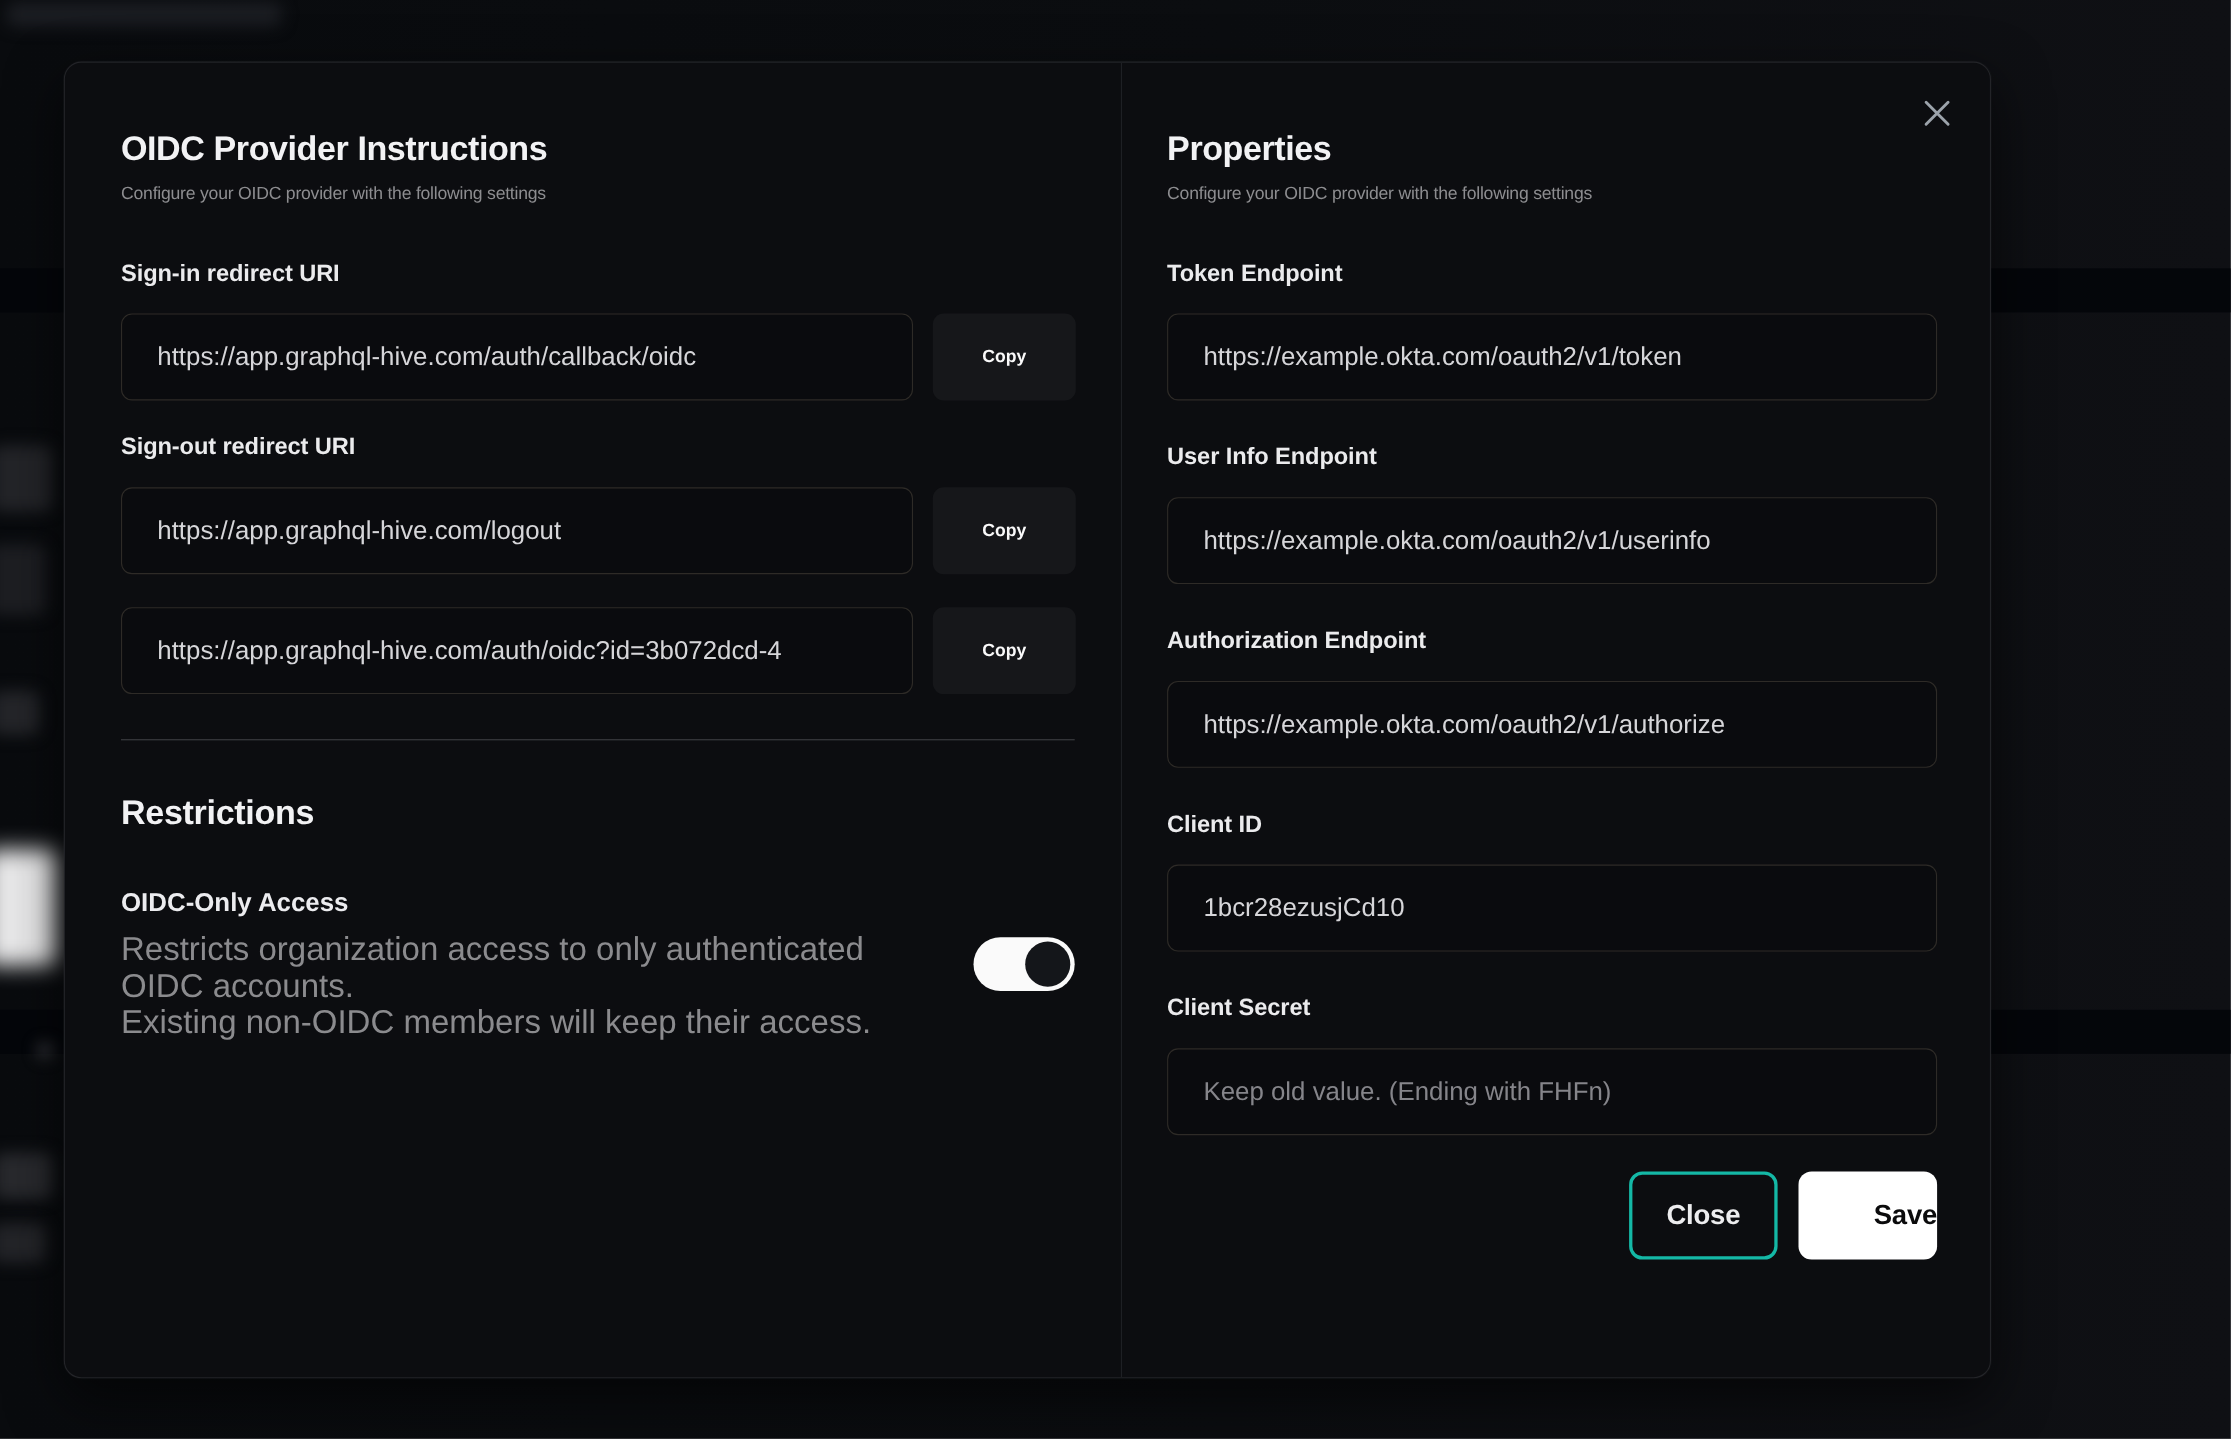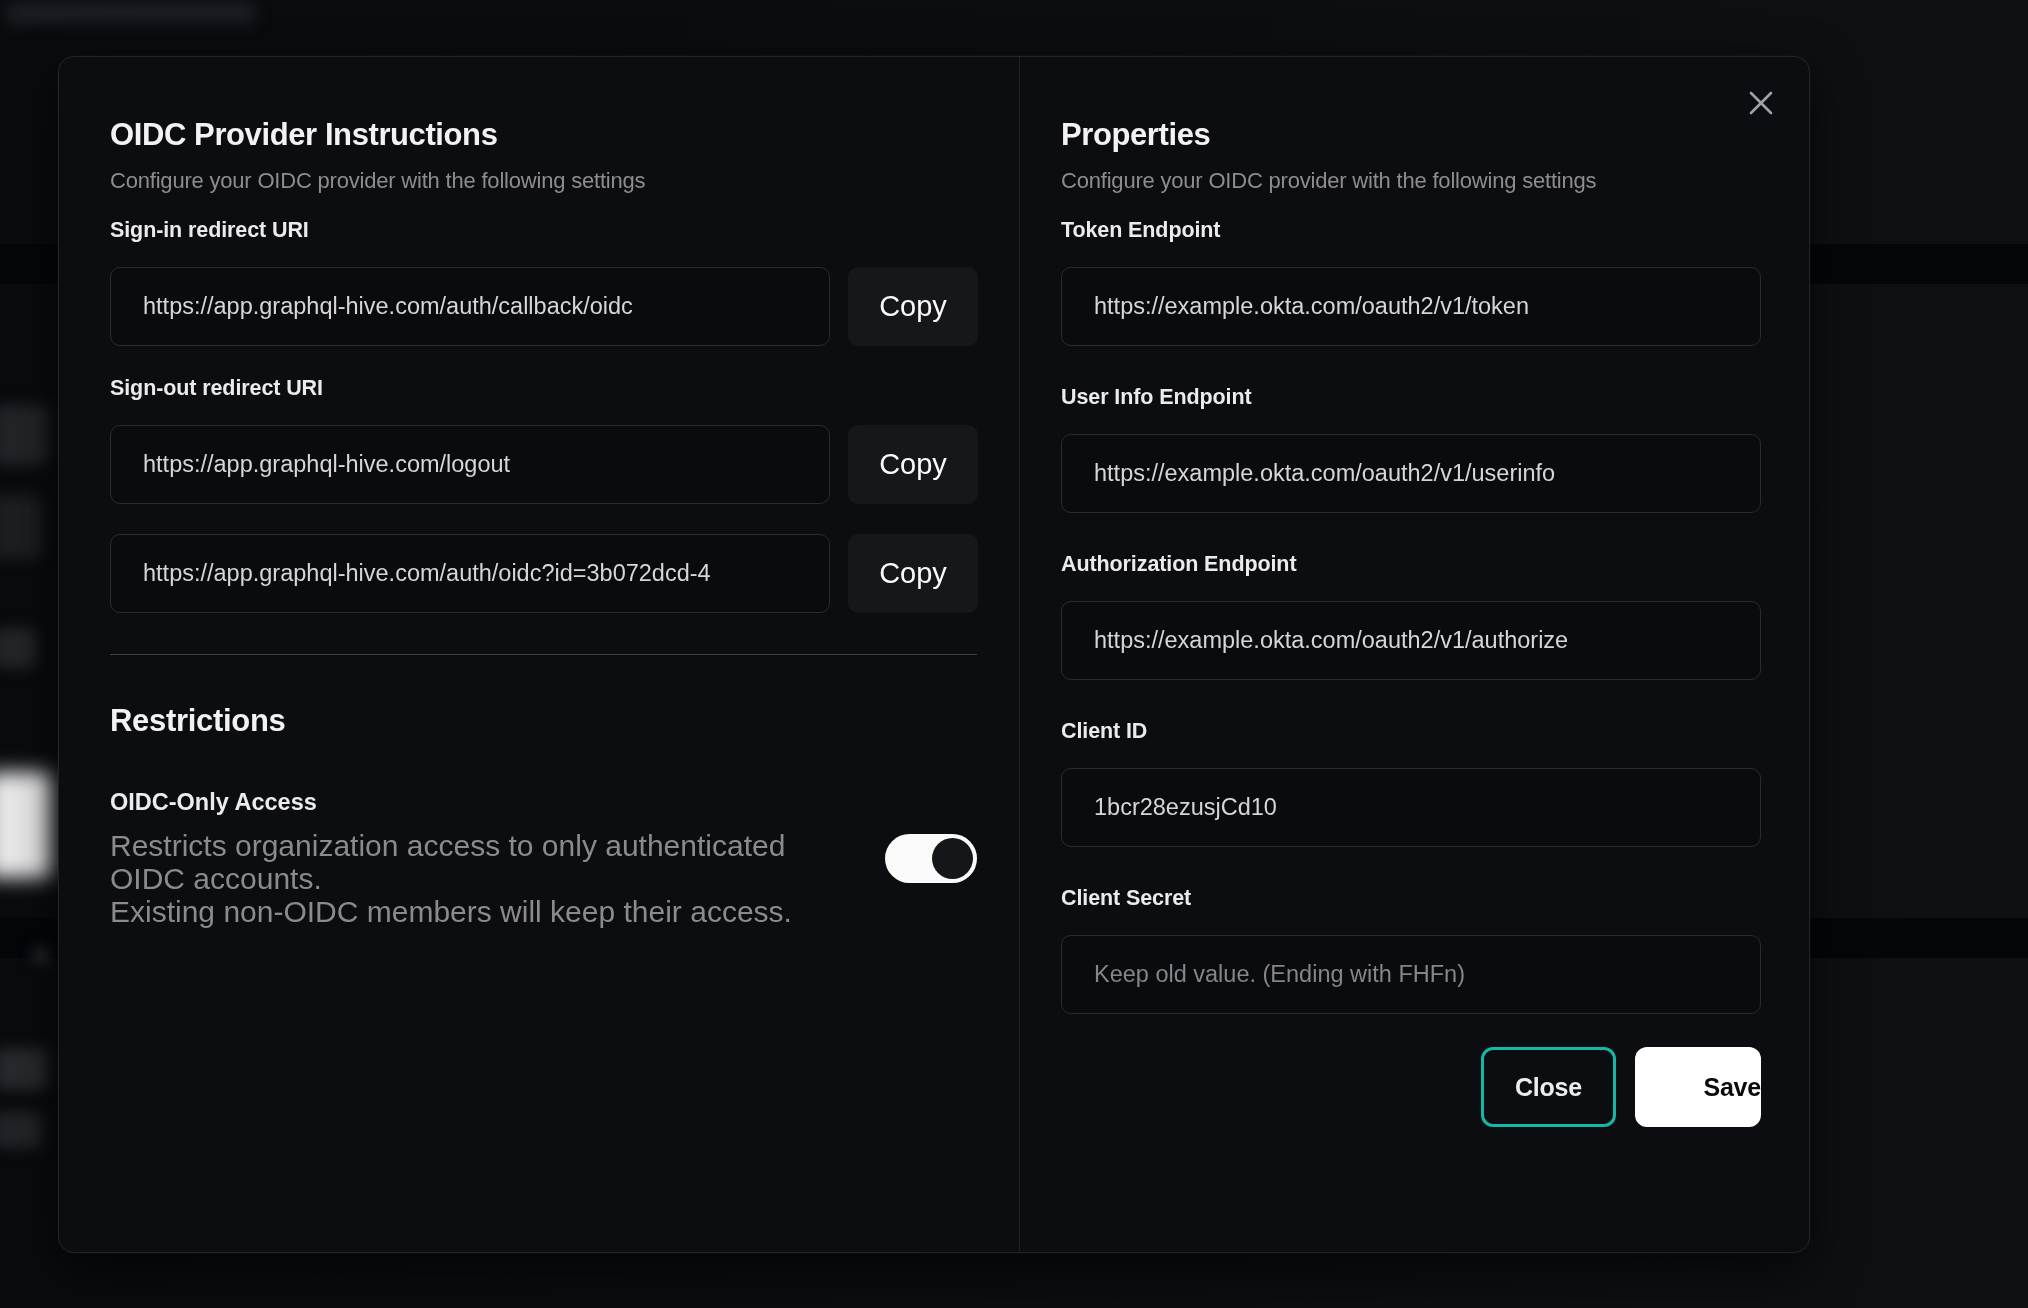--- a/index.html
+++ b/index.html
@@ -32,42 +32,42 @@
     border:1px solid #232428;
     border-radius:16px;
     box-shadow:0 0 0 1px rgba(255,255,255,0.02), 0 18px 50px rgba(0,0,0,0.6);
     display:flex;
   }
   .col { width:960px; padding-top:60px; }
   .col-left  { padding-left:51px; padding-right:42px; }
   .col-right { padding-left:41px; padding-right:48px; border-left:1px solid #1e2024; position:relative; }
 
   h1 { font-size:31px; font-weight:700; letter-spacing:-0.4px; color:#f2f2f4; margin-bottom:15px; }
-  .subtitle { font-size:22px; color:#8d8d90; margin-bottom:24px; letter-spacing:-0.2px; }
+  .subtitle { font-size:16px; color:#8d8d90; margin-bottom:50px; letter-spacing:-0.2px; }
 
   .field-label { display:block; font-size:21.5px; font-weight:700; color:#ebebed; margin-bottom:24px; letter-spacing:-0.1px; }
 
   .input-row { display:flex; gap:18px; margin-bottom:30px; }
   .fieldblock { margin-bottom:39px; }
 
   .text-input {
     height:79px; background:#0a0b0e;
     border:1px solid #2e2b27; border-radius:10px;
     color:#d6d6d9; font-size:23.5px;
     padding:0 32px; outline:none; width:100%;
     font-family:"Liberation Sans", sans-serif;
     white-space:nowrap; overflow:hidden; text-overflow:clip;
   }
   .col-left .input-row .text-input { width:720px; flex:none; }
   .text-input::placeholder { color:#85858a; opacity:1; }
 
   .copy-btn {
     width:130px; height:79px; flex:none;
     background:#16171a; border:none; border-radius:10px;
-    color:#fafafa; font-size:29px; font-weight:400;
+    color:#fafafa; font-size:16px; font-weight:700;
     font-family:"Liberation Sans", sans-serif; cursor:pointer;
   }
 
   .separator { border:none; border-top:1px solid #3e3f43; margin-top:41px; }
 
   h2 { font-size:31px; font-weight:700; letter-spacing:-0.3px; color:#f2f2f4; margin-top:48px; margin-bottom:50px; }
 
   .restriction-row { display:flex; align-items:center; justify-content:space-between; }
   .oidc-label { font-size:23.5px; font-weight:700; color:#ececef; margin-bottom:13px; }
   .oidc-desc { font-size:30px; color:#8b8b8e; line-height:33px; max-width:720px; }

